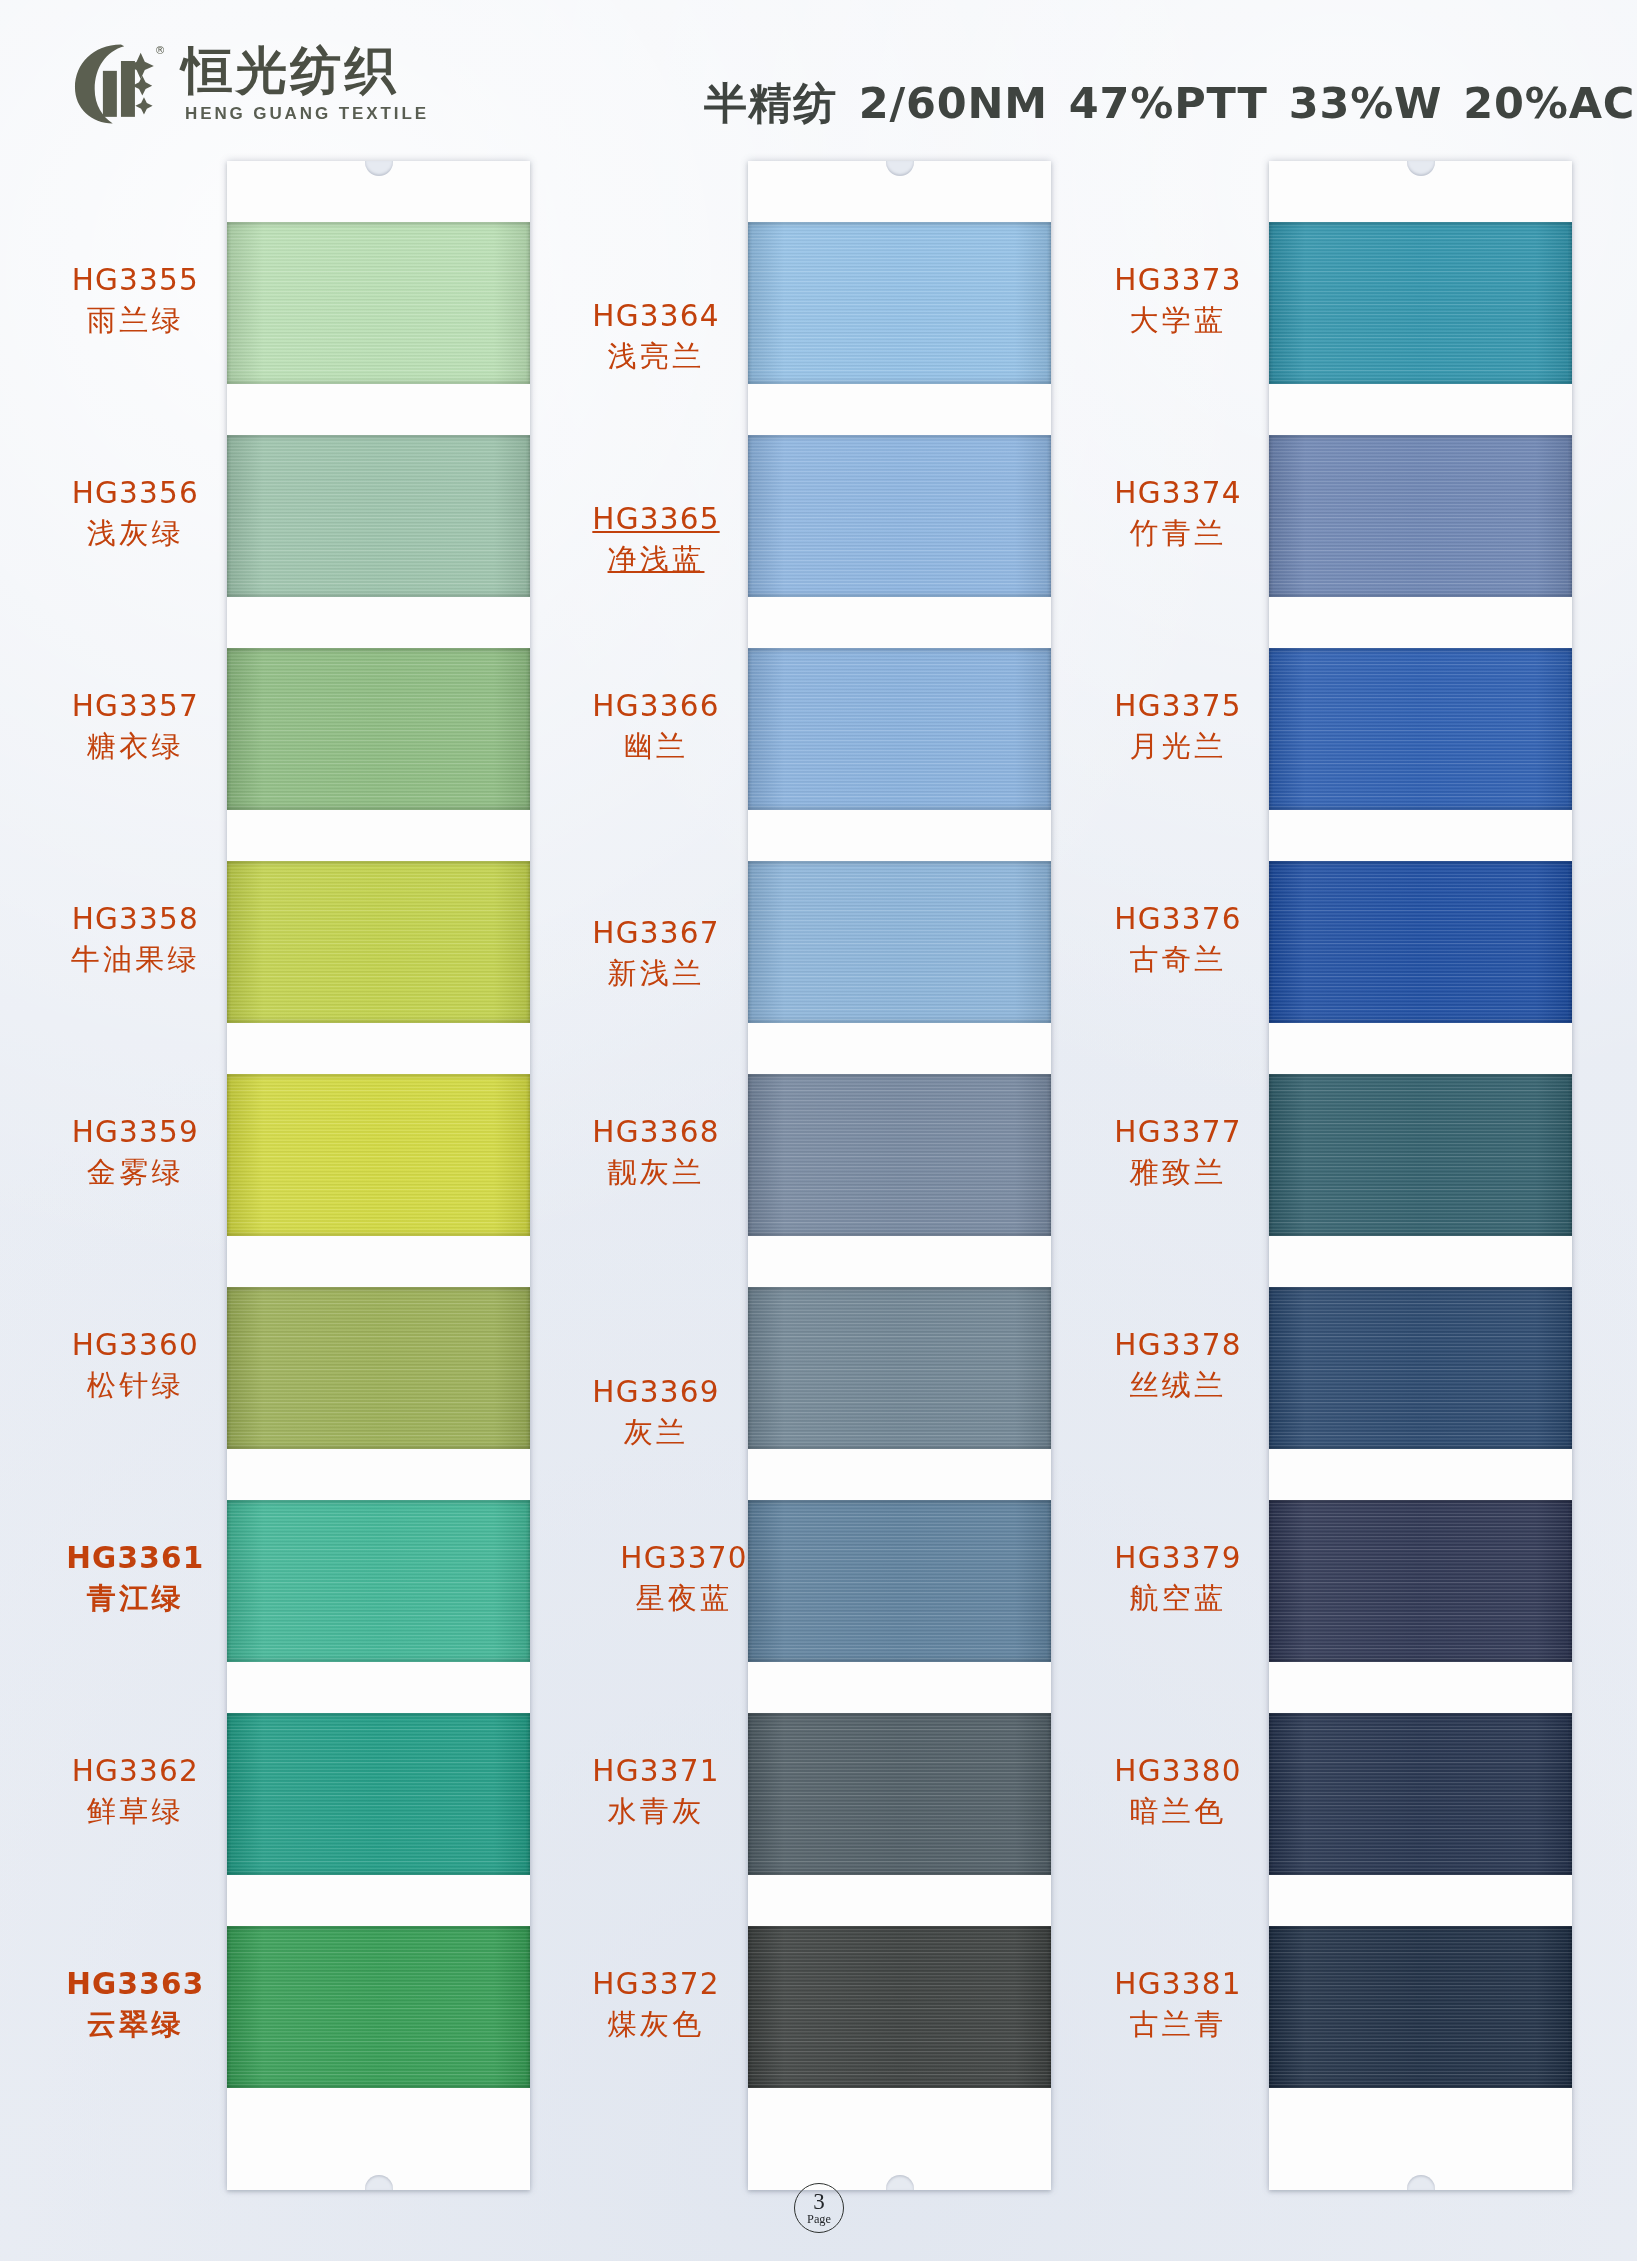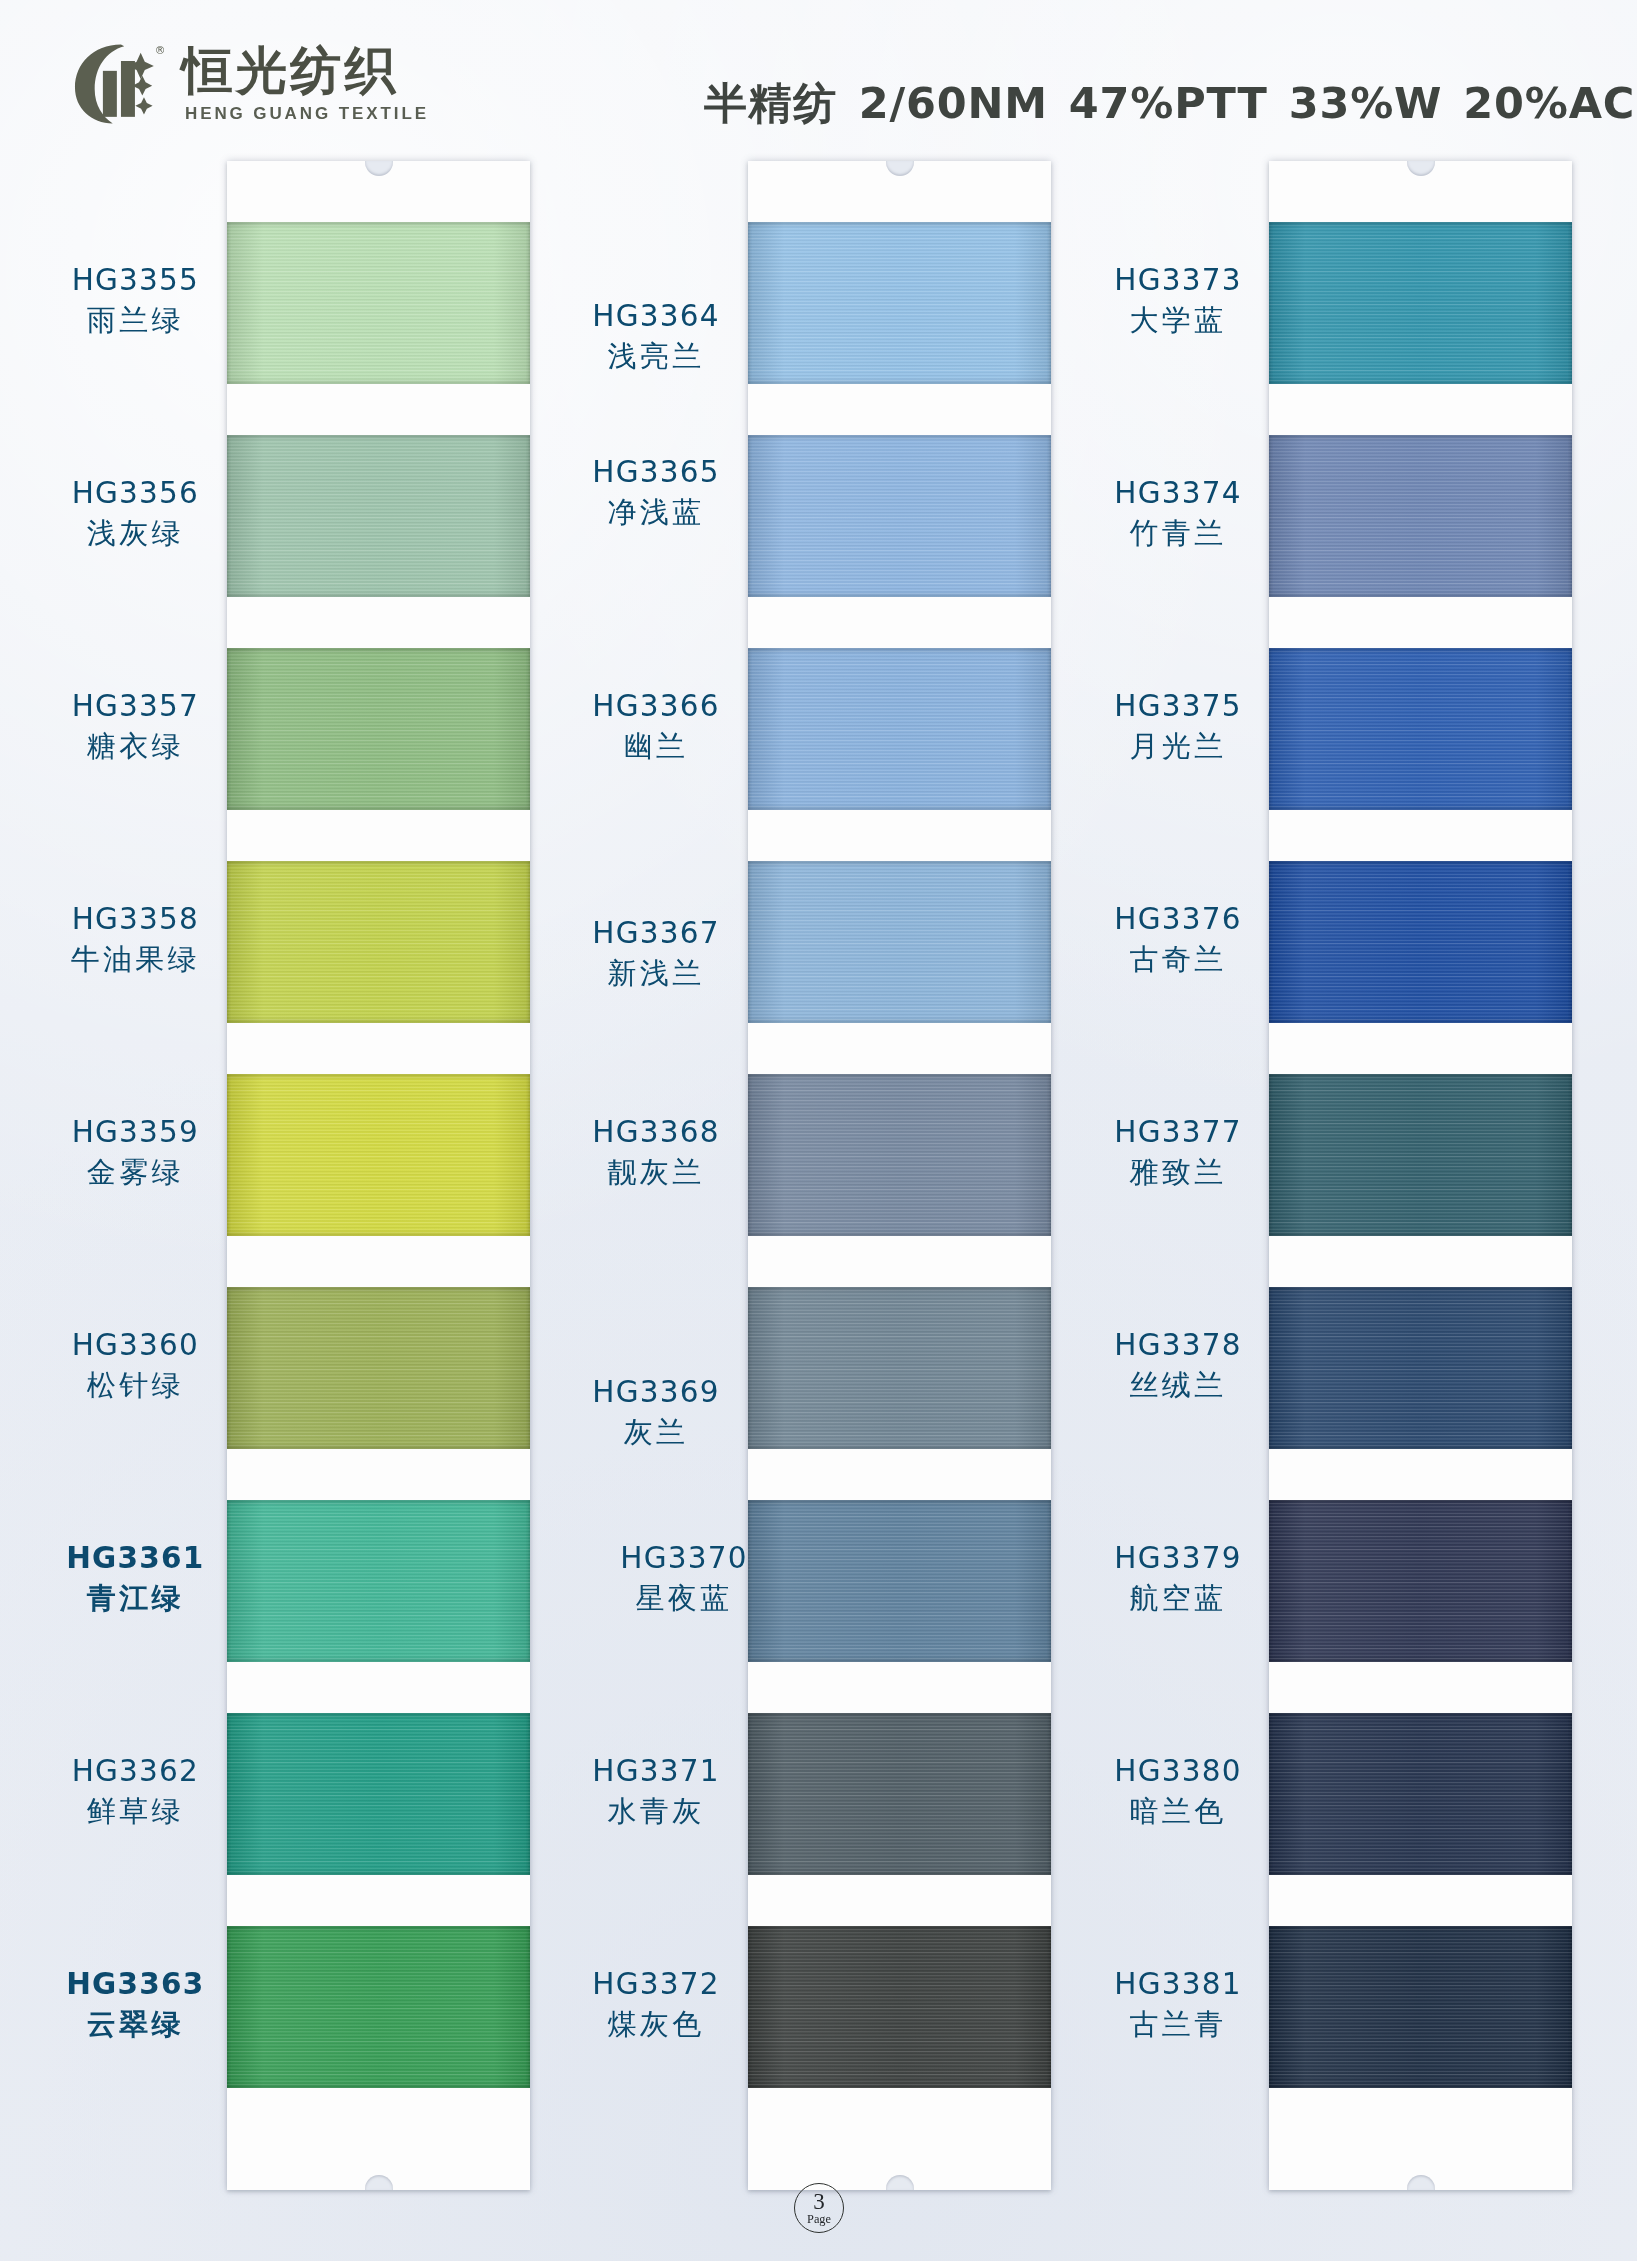--- a/index.html
+++ b/index.html
@@ -89,21 +89,21 @@
       rgba(0,0,0,.10) 0%, rgba(255,255,255,.07) 12%,
       rgba(255,255,255,.03) 50%,
       rgba(255,255,255,.05) 88%, rgba(0,0,0,.09) 100%);
     pointer-events:none;
   }
 
   
   .labels{position:absolute;left:0;top:0;width:1638px;height:2031px;pointer-events:none;}
   .label{
     position:absolute;width:246px;text-align:center;
-    color:#0c4a6e;pointer-events:auto;
+    color:#c2410c;pointer-events:auto;
   }
   .label .code{
     font-family:"DejaVu Sans","Liberation Sans",sans-serif;
     font-size:29.5px;letter-spacing:1.2px;line-height:1.25;white-space:nowrap;
   }
   .label .name{
     font-family:"DejaVu Sans","Liberation Sans",sans-serif;
     font-size:29px;letter-spacing:3.3px;line-height:1.3;margin-top:3.3px;white-space:nowrap;text-align:center;
   } 
 
@@ -233,21 +233,21 @@
       <div class="name">鲜草绿</div>
     </div>
     <div class="label" style="left: 12.3px; top: 1966px; font-weight: bold;">
       <div class="code">HG3363</div>
       <div class="name">云翠绿</div>
     </div>
     <div class="label" style="left: 533px; top: 262px; margin-top: 36px;">
       <div class="code">HG3364</div>
       <div class="name">浅亮兰</div>
     </div>
-    <div class="label" style="left: 533px; top: 454px;">
+    <div class="label" style="left: 533px; top: 501px; text-decoration: underline;">
       <div class="code">HG3365</div>
       <div class="name">净浅蓝</div>
     </div>
     <div class="label" style="left: 533px; top: 688px;">
       <div class="code">HG3366</div>
       <div class="name">幽兰</div>
     </div>
     <div class="label" style="left: 533px; top: 915px;">
       <div class="code">HG3367</div>
       <div class="name">新浅兰</div>

